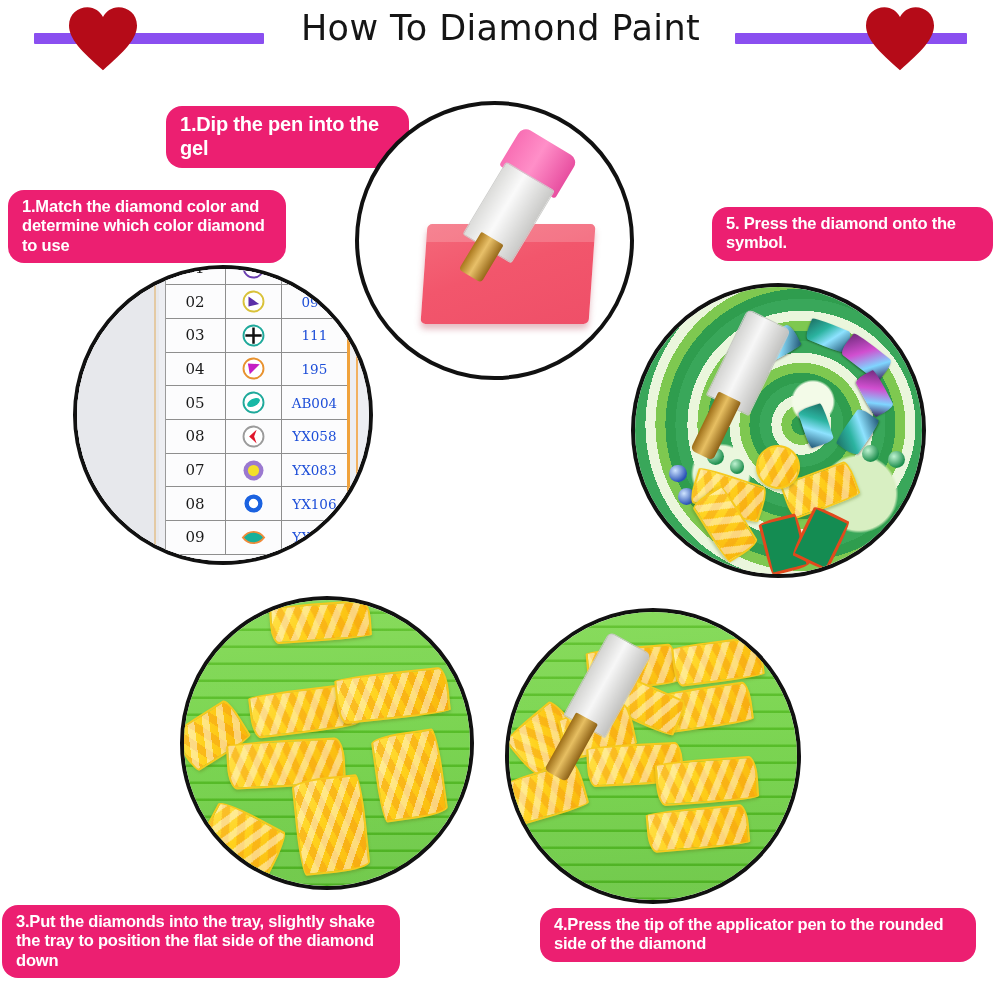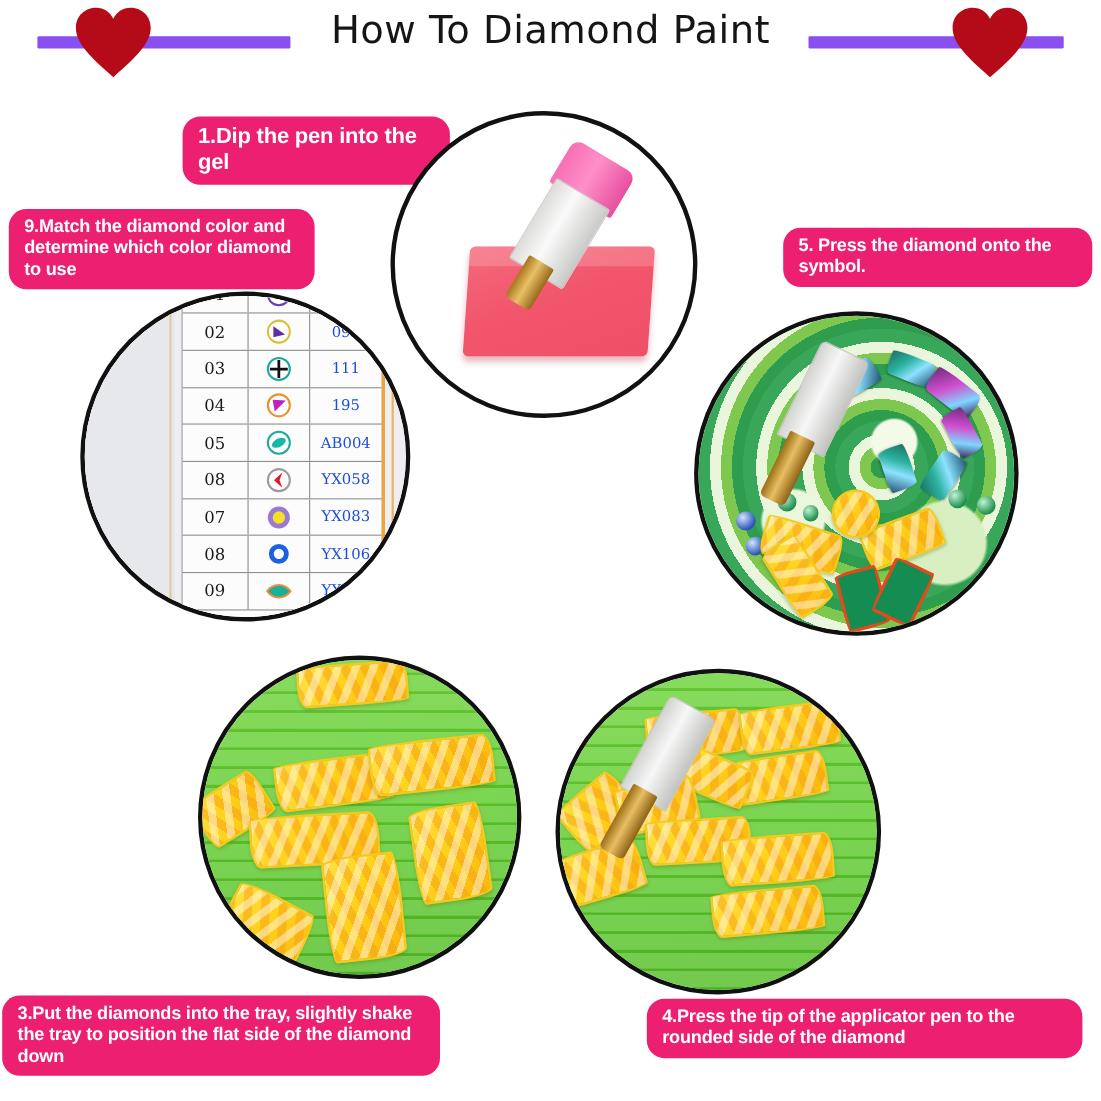--- a/index.html
+++ b/index.html
@@ -22,21 +22,21 @@
          font-family:"DejaVu Sans",sans-serif;}
 
   
   .pill{position:absolute;background:#ec1f71;border-radius:16px;color:#fff;
         font-weight:bold;line-height:1.18;padding:7px 14px 8px 14px;
         box-sizing:border-box;font-size:16.5px;letter-spacing:-.2px;}
   #pill1{left:166px;top:86px;width:243px;font-size:20px;margin-top:20px;}
   #pill2{left:8px;top:190px;width:278px;}
   #pill5{left:712px;top:207px;width:281px;}
   #pill3{left:2px;top:905px;width:398px;}
-  #pill4{left:588px;top:908px;width:396px;}
+  #pill4{left:540px;top:908px;width:436px;}
 
   
   .circ{position:absolute;border-radius:50%;border:4px solid #111;
         overflow:hidden;box-sizing:border-box;background:#fff;}
   #c1{left:355px;top:101px;width:279px;height:279px;}
   #c2{left:73px;top:265px;width:300px;height:300px;}
   #c5{left:631px;top:283px;width:295px;height:295px;}
   #c3{left:180px;top:596px;width:294px;height:294px;}
   #c4{left:505px;top:608px;width:296px;height:296px;}
   .circ > .inner{position:absolute;left:0;top:0;width:100%;height:100%;}
@@ -152,21 +152,21 @@
     <div class="inner">
       <div class="gel"></div>
       <div class="pen1">
         <div class="pen-cap"></div>
         <div class="pen-body"></div>
         <div class="pen-tip"></div>
       </div>
     </div>
   </div>
 
-  <div class="pill" id="pill2">9.Match the diamond color and determine which color diamond to use</div>
+  <div class="pill" id="pill2">1.Match the diamond color and determine which color diamond to use</div>
 
   <div class="circ" id="c2">
     <div class="inner">
       <div class="chart-bg"></div>
       <div class="chart-canvas"></div>
       <div class="vline"></div>
       <div class="chart-table" id="chart-table">
           <div class="crow">
             <div class="c-no">01</div>
             <div class="c-sym">

